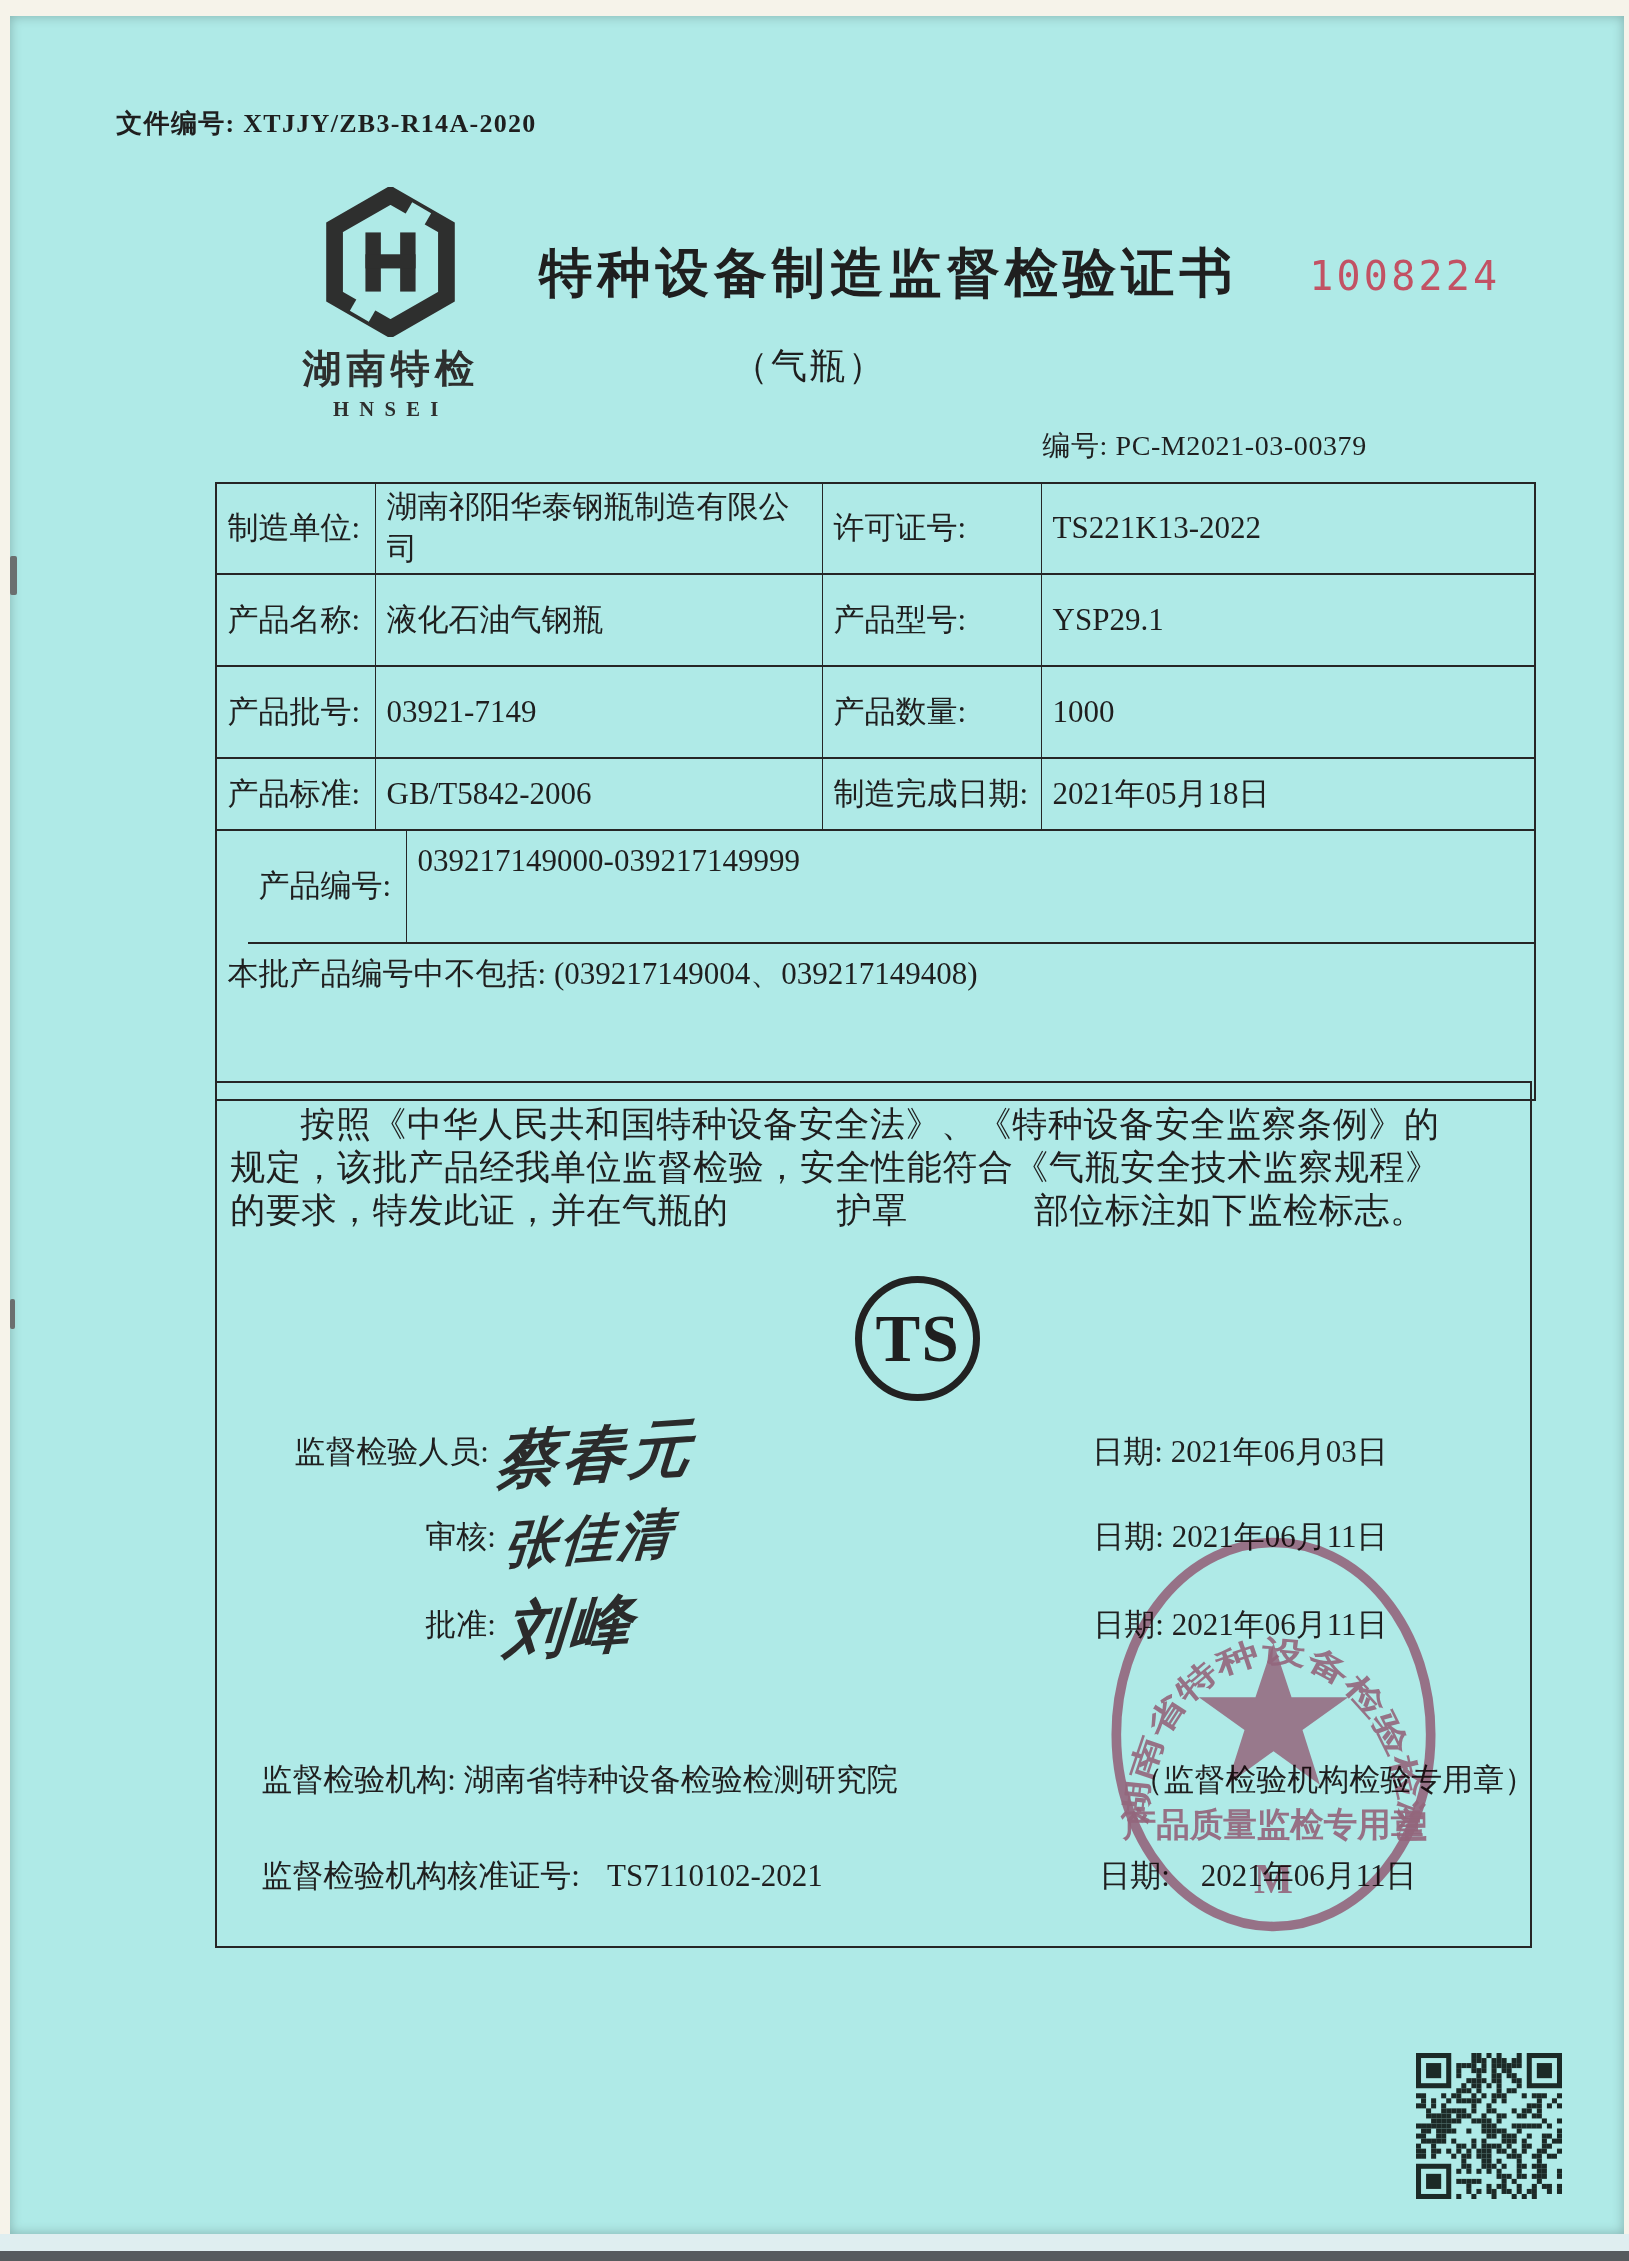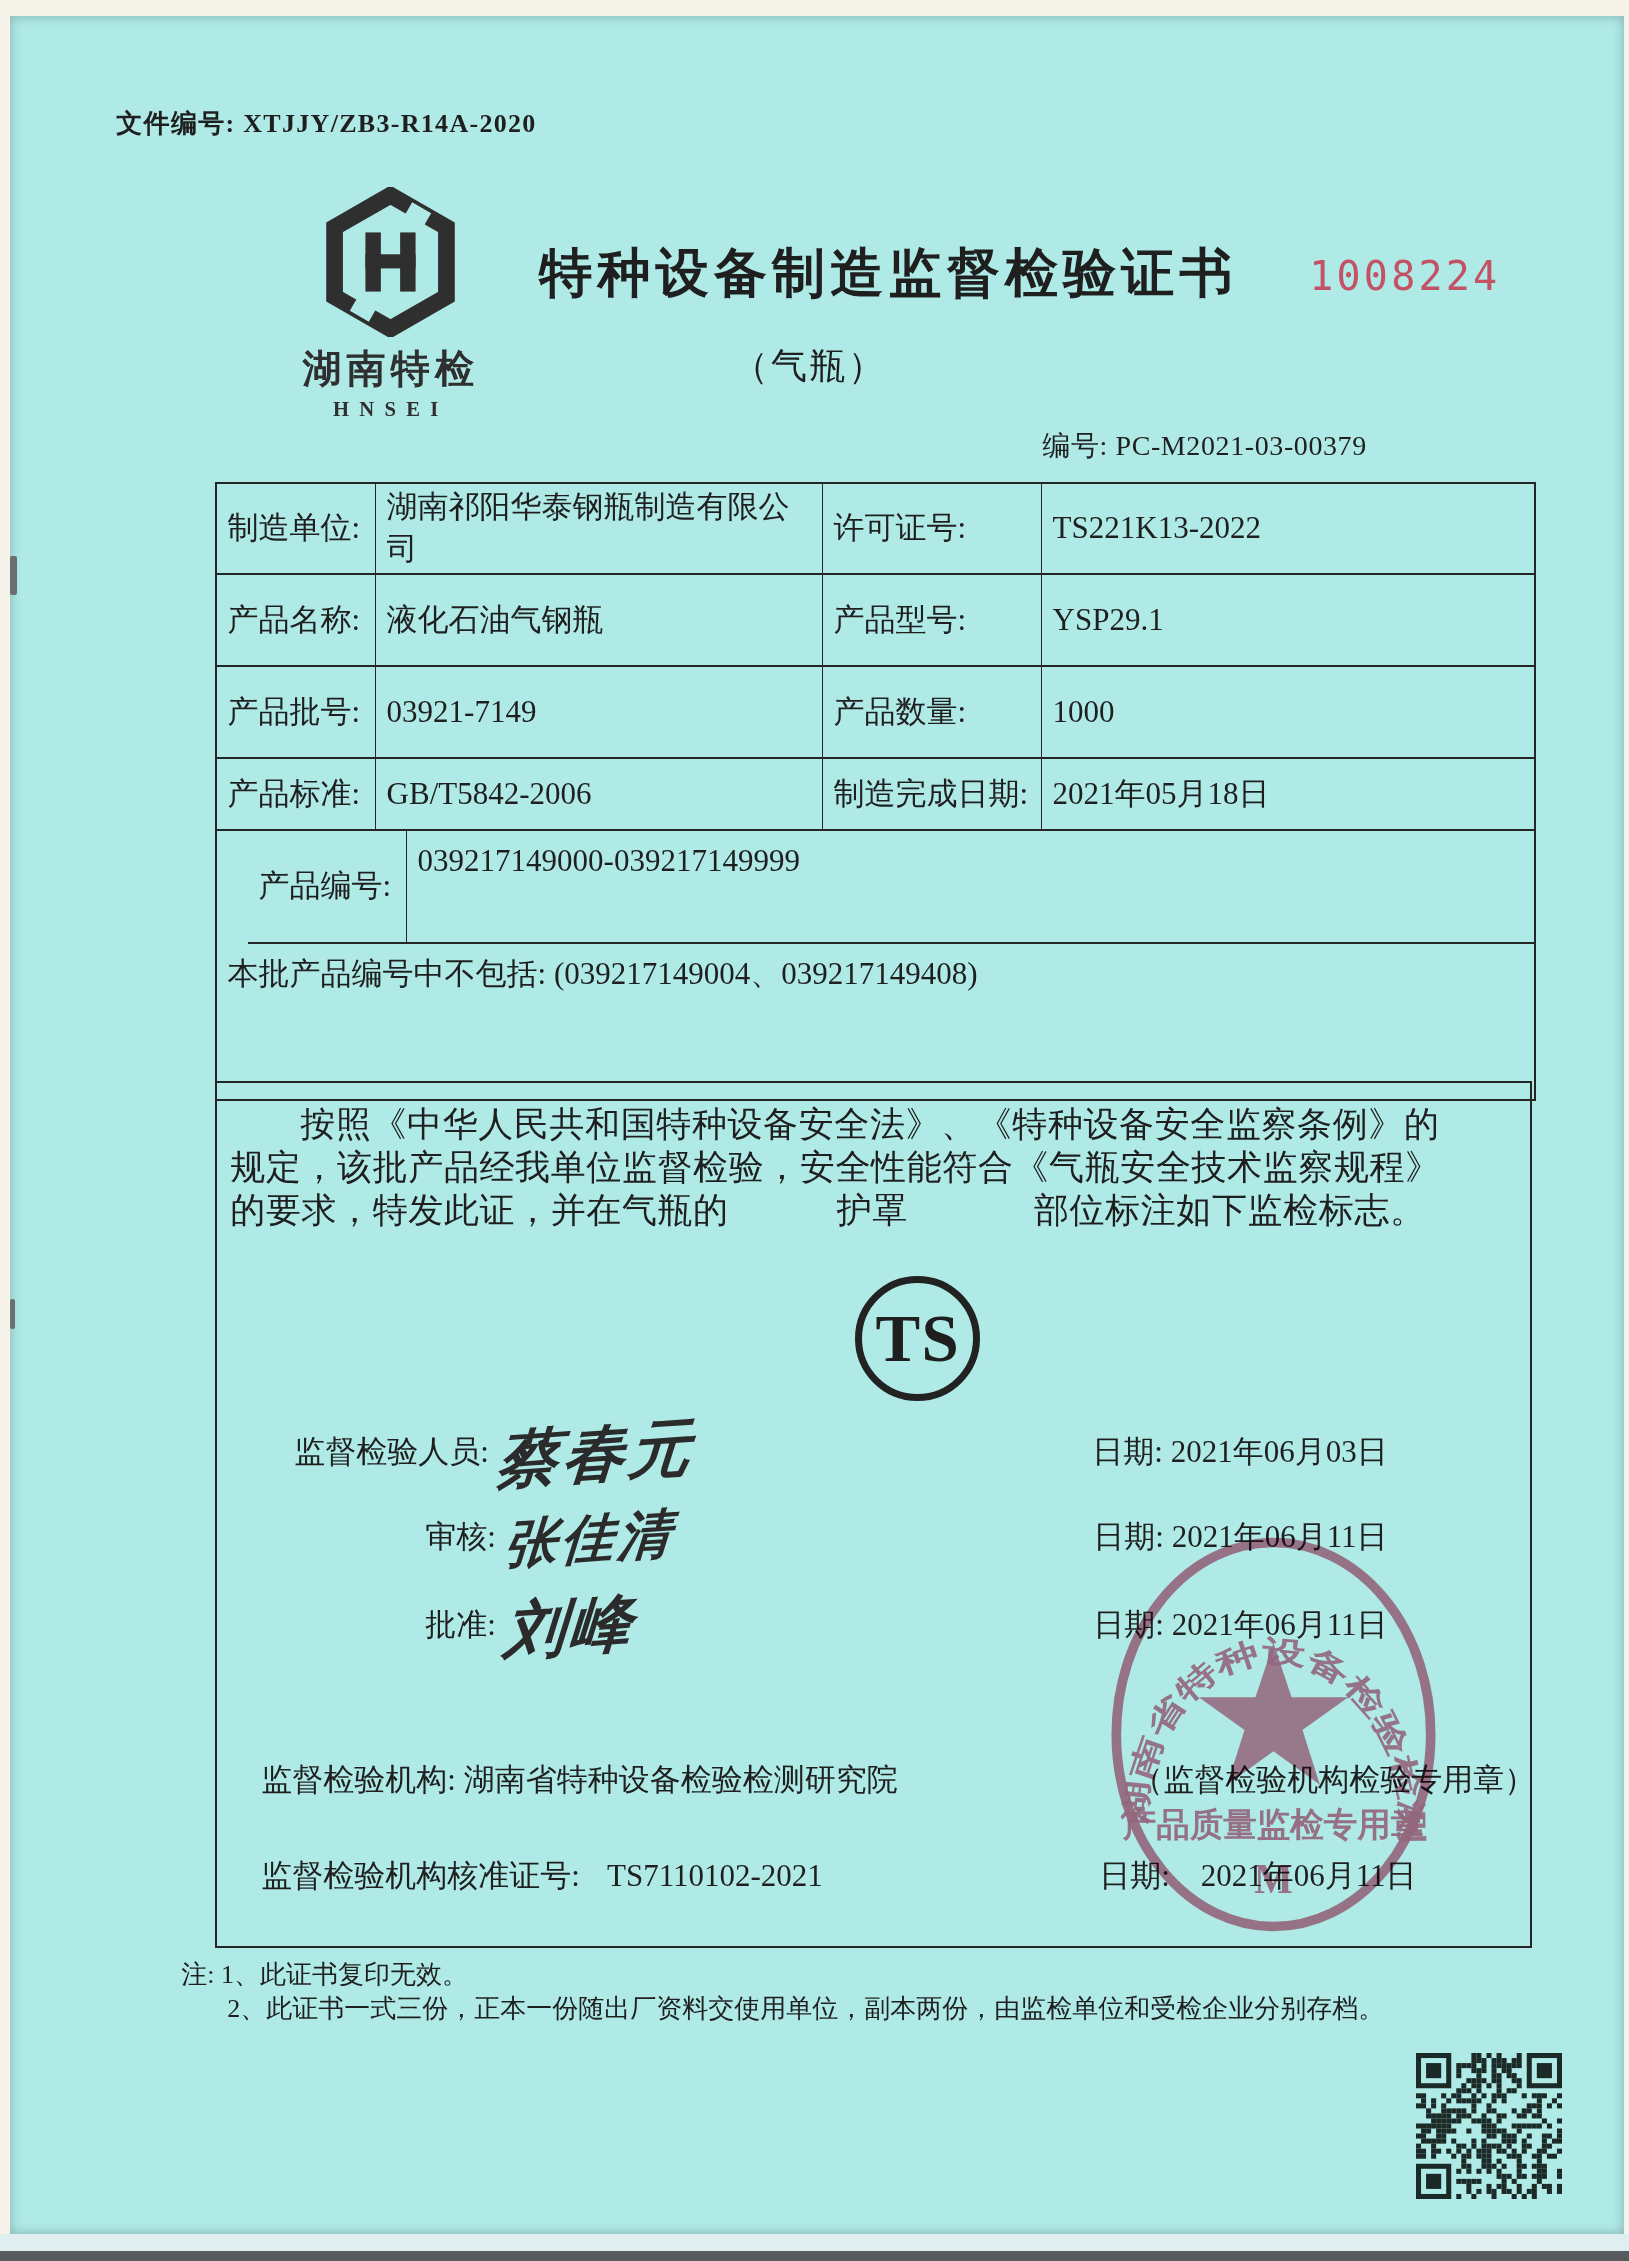--- a/index.html
+++ b/index.html
@@ -193,26 +193,20 @@
         <ellipse cx="260" cy="320" rx="244" ry="298" fill="none" stroke="#d4627f" stroke-width="15" opacity="0.9"></ellipse>
         <polygon points="260,178 288,262 376,262 305,313 332,398 260,346 188,398 215,313 144,262 232,262" fill="#d4627f" opacity="0.85"></polygon>
         <text font-size="47" font-weight="bold" fill="#d4627f" opacity="0.9" font-family="Liberation Serif, DejaVu Serif, serif">
           <textPath href="#ringPath" startOffset="0" textLength="940" lengthAdjust="spacingAndGlyphs">湖南省特种设备检验检测研究院</textPath>
         </text>
         <text x="260" y="478" text-anchor="middle" font-size="52" font-weight="bold" fill="#d4627f" opacity="0.92" font-family="Liberation Serif, DejaVu Serif, serif">产品质量监检专用章</text>
         <text x="260" y="566" text-anchor="middle" font-size="64" font-weight="bold" fill="#d4627f" opacity="0.9" font-family="Liberation Serif, DejaVu Serif, serif">M</text>
       </svg>
     </div>
 
-    <div class="abs notes">
-      <div>
-        <span>注: </span><span>1、此证书复印无效。</span>
-      </div>
-      <div class="note2">2、此证书一式三份，正本一份随出厂资料交使用单位，副本两份，由监检单位和受检企业分别存档。</div>
-    </div>
 
     <svg class="abs qr" width="146" height="146" viewBox="0 0 29 29">
       <g id="qr-modules" fill="#1c2a27">
           <rect x="11" y="0" width="1" height="1"></rect>
           <rect x="12" y="0" width="1" height="1"></rect>
           <rect x="14" y="0" width="1" height="1"></rect>
           <rect x="16" y="0" width="1" height="1"></rect>
           <rect x="20" y="0" width="1" height="1"></rect>
           <rect x="11" y="1" width="1" height="1"></rect>
           <rect x="12" y="1" width="1" height="1"></rect>

